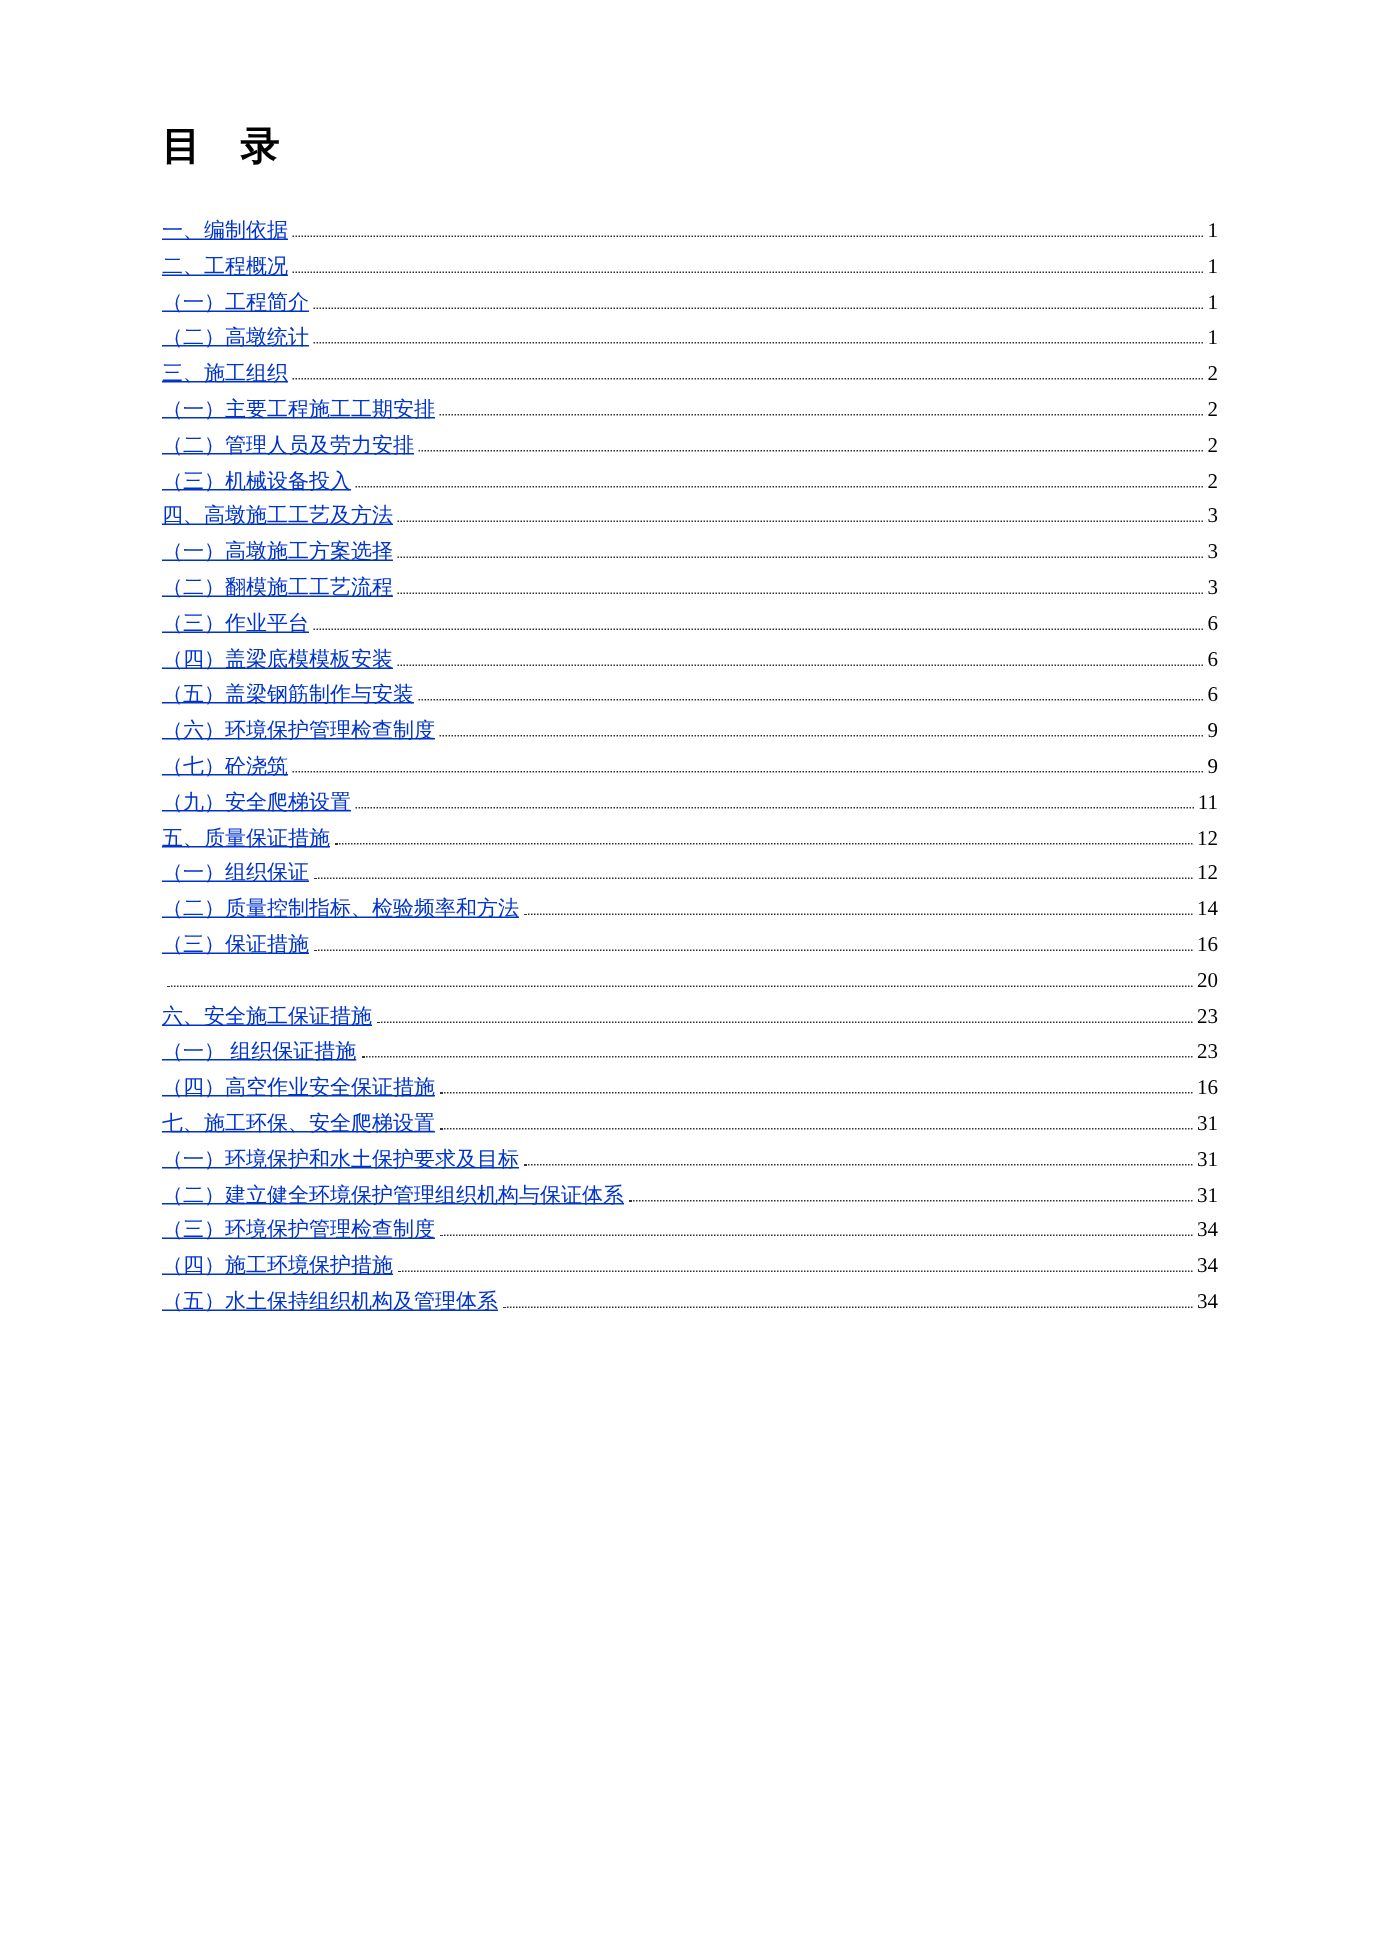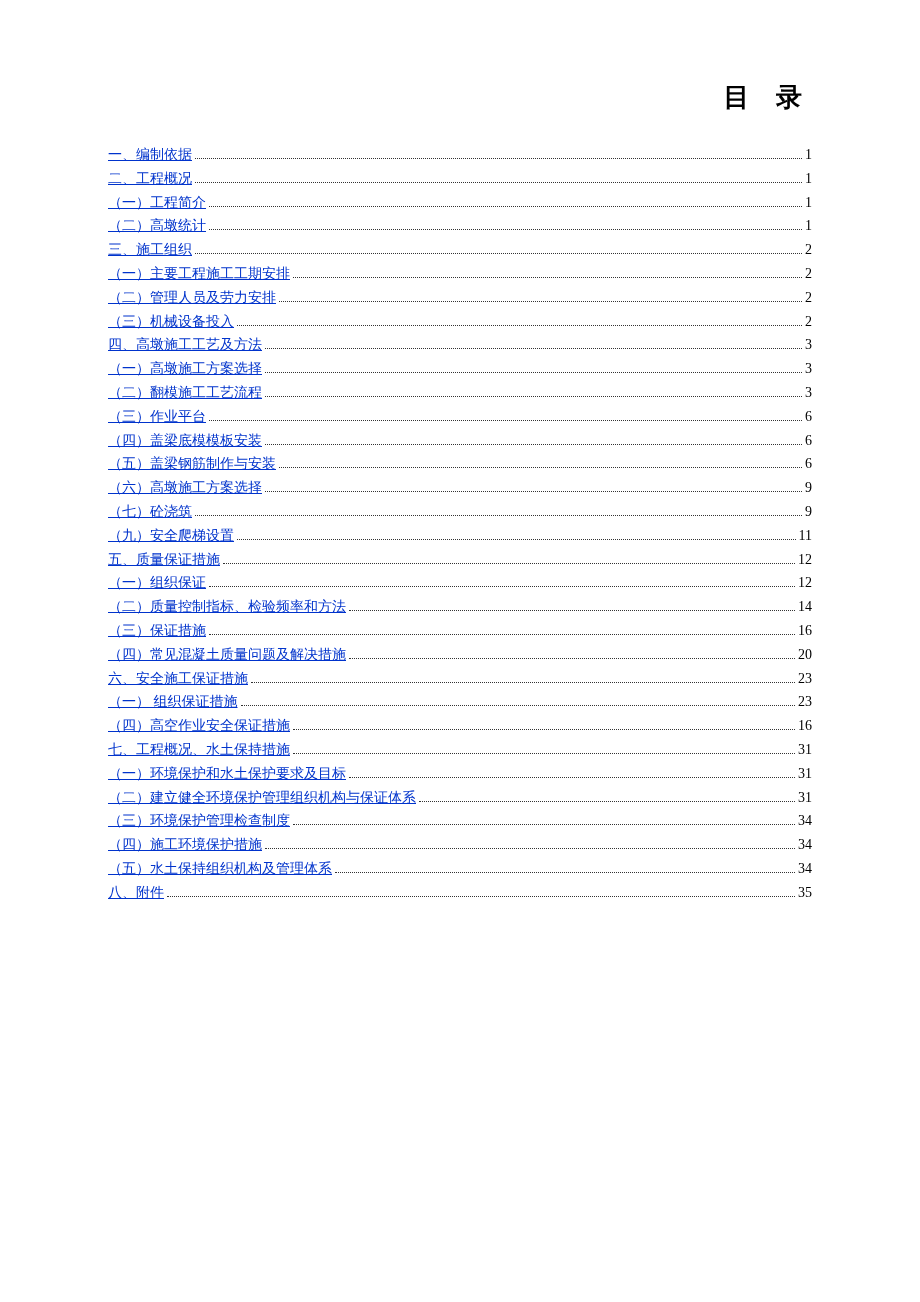--- a/index.html
+++ b/index.html
@@ -8,21 +8,21 @@
       box-sizing: border-box;
     }
     body {
       background: #ffffff;
       font-family: "SimSun", "宋体", serif;
       width: 920px;
       height: 1302px;
       padding: 80px 108px 0 108px;
     }
     .title {
-      text-align: right;
+      text-align: left;
       font-size: 26px;
       font-weight: bold;
       margin-bottom: 28px;
       letter-spacing: 10px;
       color: #000;
     }
     .toc {
       font-size: 14px;
     }
     .toc-entry {
@@ -116,21 +116,21 @@
       <a class="toc-label">（四）盖梁底模模板安装</a>
       <span class="toc-dots"></span>
       <span class="toc-page">6</span>
     </div>
     <div class="toc-entry">
       <a class="toc-label">（五）盖梁钢筋制作与安装</a>
       <span class="toc-dots"></span>
       <span class="toc-page">6</span>
     </div>
     <div class="toc-entry">
-      <a class="toc-label">（六）高墩施工方案选择</a>
+      <a class="toc-label">（六）环境保护管理检查制度</a>
       <span class="toc-dots"></span>
       <span class="toc-page">9</span>
     </div>
     <div class="toc-entry">
       <a class="toc-label">（七）砼浇筑</a>
       <span class="toc-dots"></span>
       <span class="toc-page">9</span>
     </div>
     <div class="toc-entry">
       <a class="toc-label">（九）安全爬梯设置</a>
@@ -151,41 +151,40 @@
       <a class="toc-label">（二）质量控制指标、检验频率和方法</a>
       <span class="toc-dots"></span>
       <span class="toc-page">14</span>
     </div>
     <div class="toc-entry">
       <a class="toc-label">（三）保证措施</a>
       <span class="toc-dots"></span>
       <span class="toc-page">16</span>
     </div>
     <div class="toc-entry">
-      <a class="toc-label">（四）常见混凝土质量问题及解决措施</a>
       <span class="toc-dots"></span>
       <span class="toc-page">20</span>
     </div>
     <div class="toc-entry">
       <a class="toc-label">六、安全施工保证措施</a>
       <span class="toc-dots"></span>
       <span class="toc-page">23</span>
     </div>
     <div class="toc-entry">
       <a class="toc-label">（一） 组织保证措施</a>
       <span class="toc-dots"></span>
       <span class="toc-page">23</span>
     </div>
     <div class="toc-entry">
       <a class="toc-label">（四）高空作业安全保证措施</a>
       <span class="toc-dots"></span>
       <span class="toc-page">16</span>
     </div>
     <div class="toc-entry">
-      <a class="toc-label">七、工程概况、水土保持措施</a>
+      <a class="toc-label">七、施工环保、安全爬梯设置</a>
       <span class="toc-dots"></span>
       <span class="toc-page">31</span>
     </div>
     <div class="toc-entry">
       <a class="toc-label">（一）环境保护和水土保护要求及目标</a>
       <span class="toc-dots"></span>
       <span class="toc-page">31</span>
     </div>
     <div class="toc-entry">
       <a class="toc-label">（二）建立健全环境保护管理组织机构与保证体系</a>
@@ -199,19 +198,14 @@
     </div>
     <div class="toc-entry">
       <a class="toc-label">（四）施工环境保护措施</a>
       <span class="toc-dots"></span>
       <span class="toc-page">34</span>
     </div>
     <div class="toc-entry">
       <a class="toc-label">（五）水土保持组织机构及管理体系</a>
       <span class="toc-dots"></span>
       <span class="toc-page">34</span>
-    </div>
-    <div class="toc-entry">
-      <a class="toc-label">八、附件</a>
-      <span class="toc-dots"></span>
-      <span class="toc-page">35</span>
     </div>
   </div>
 
 </body></html>

